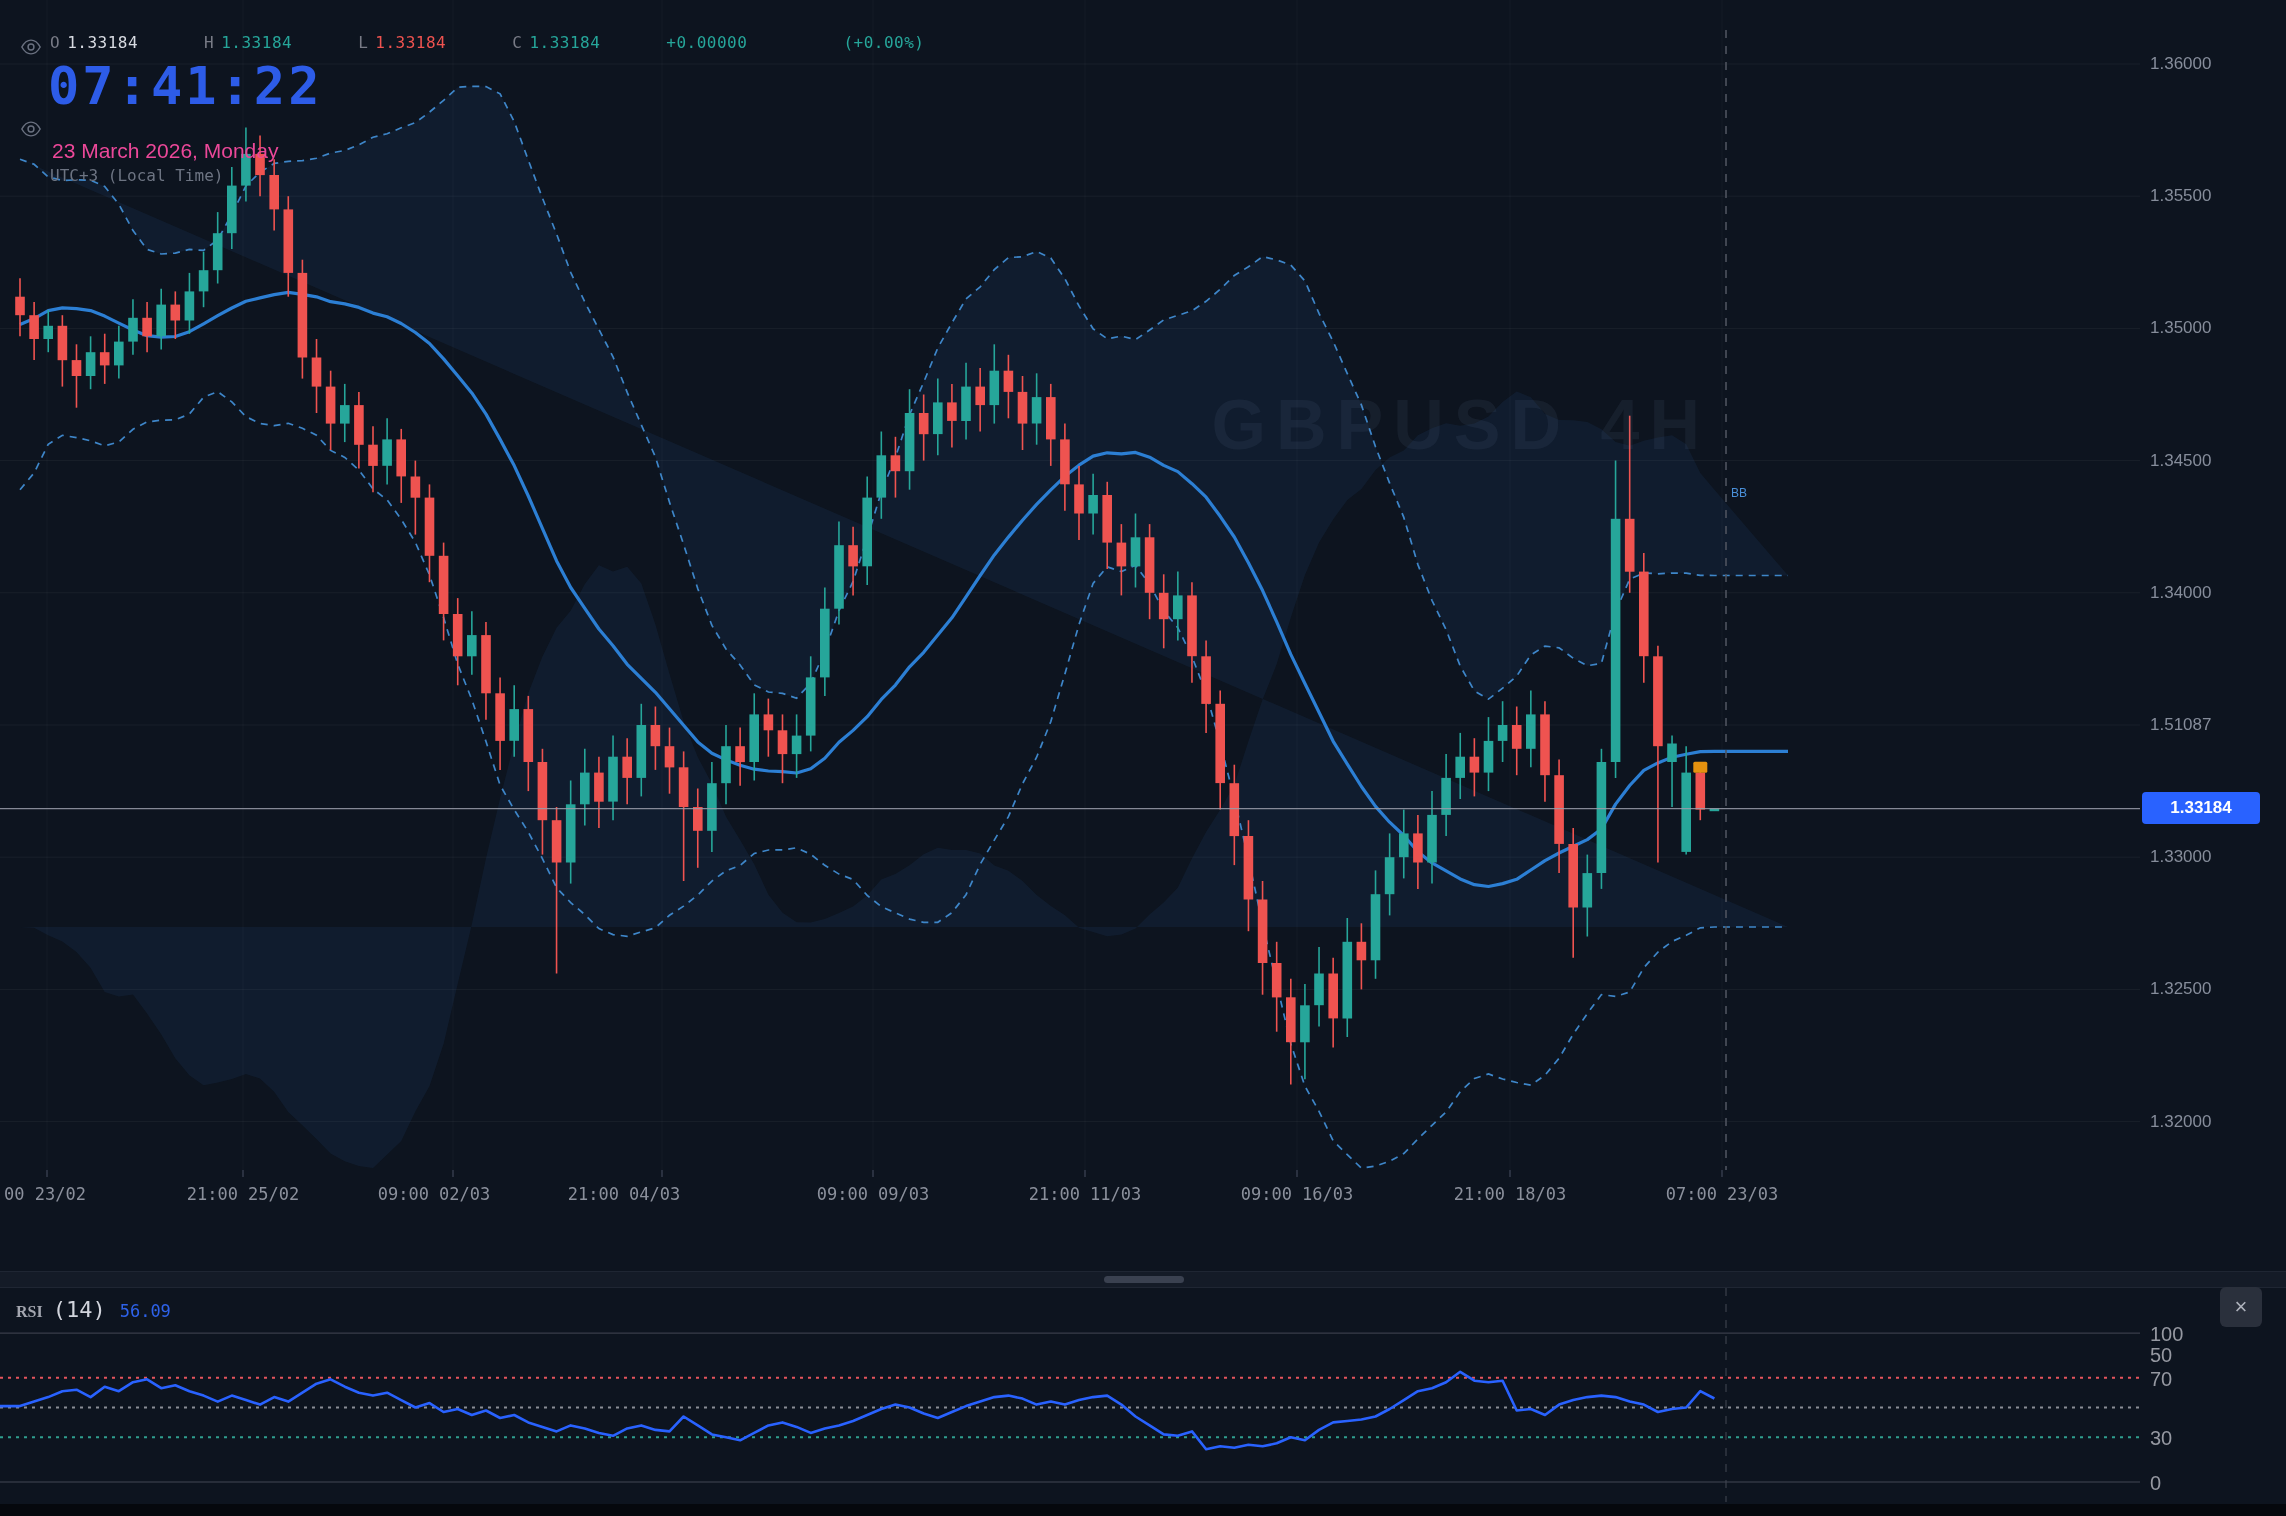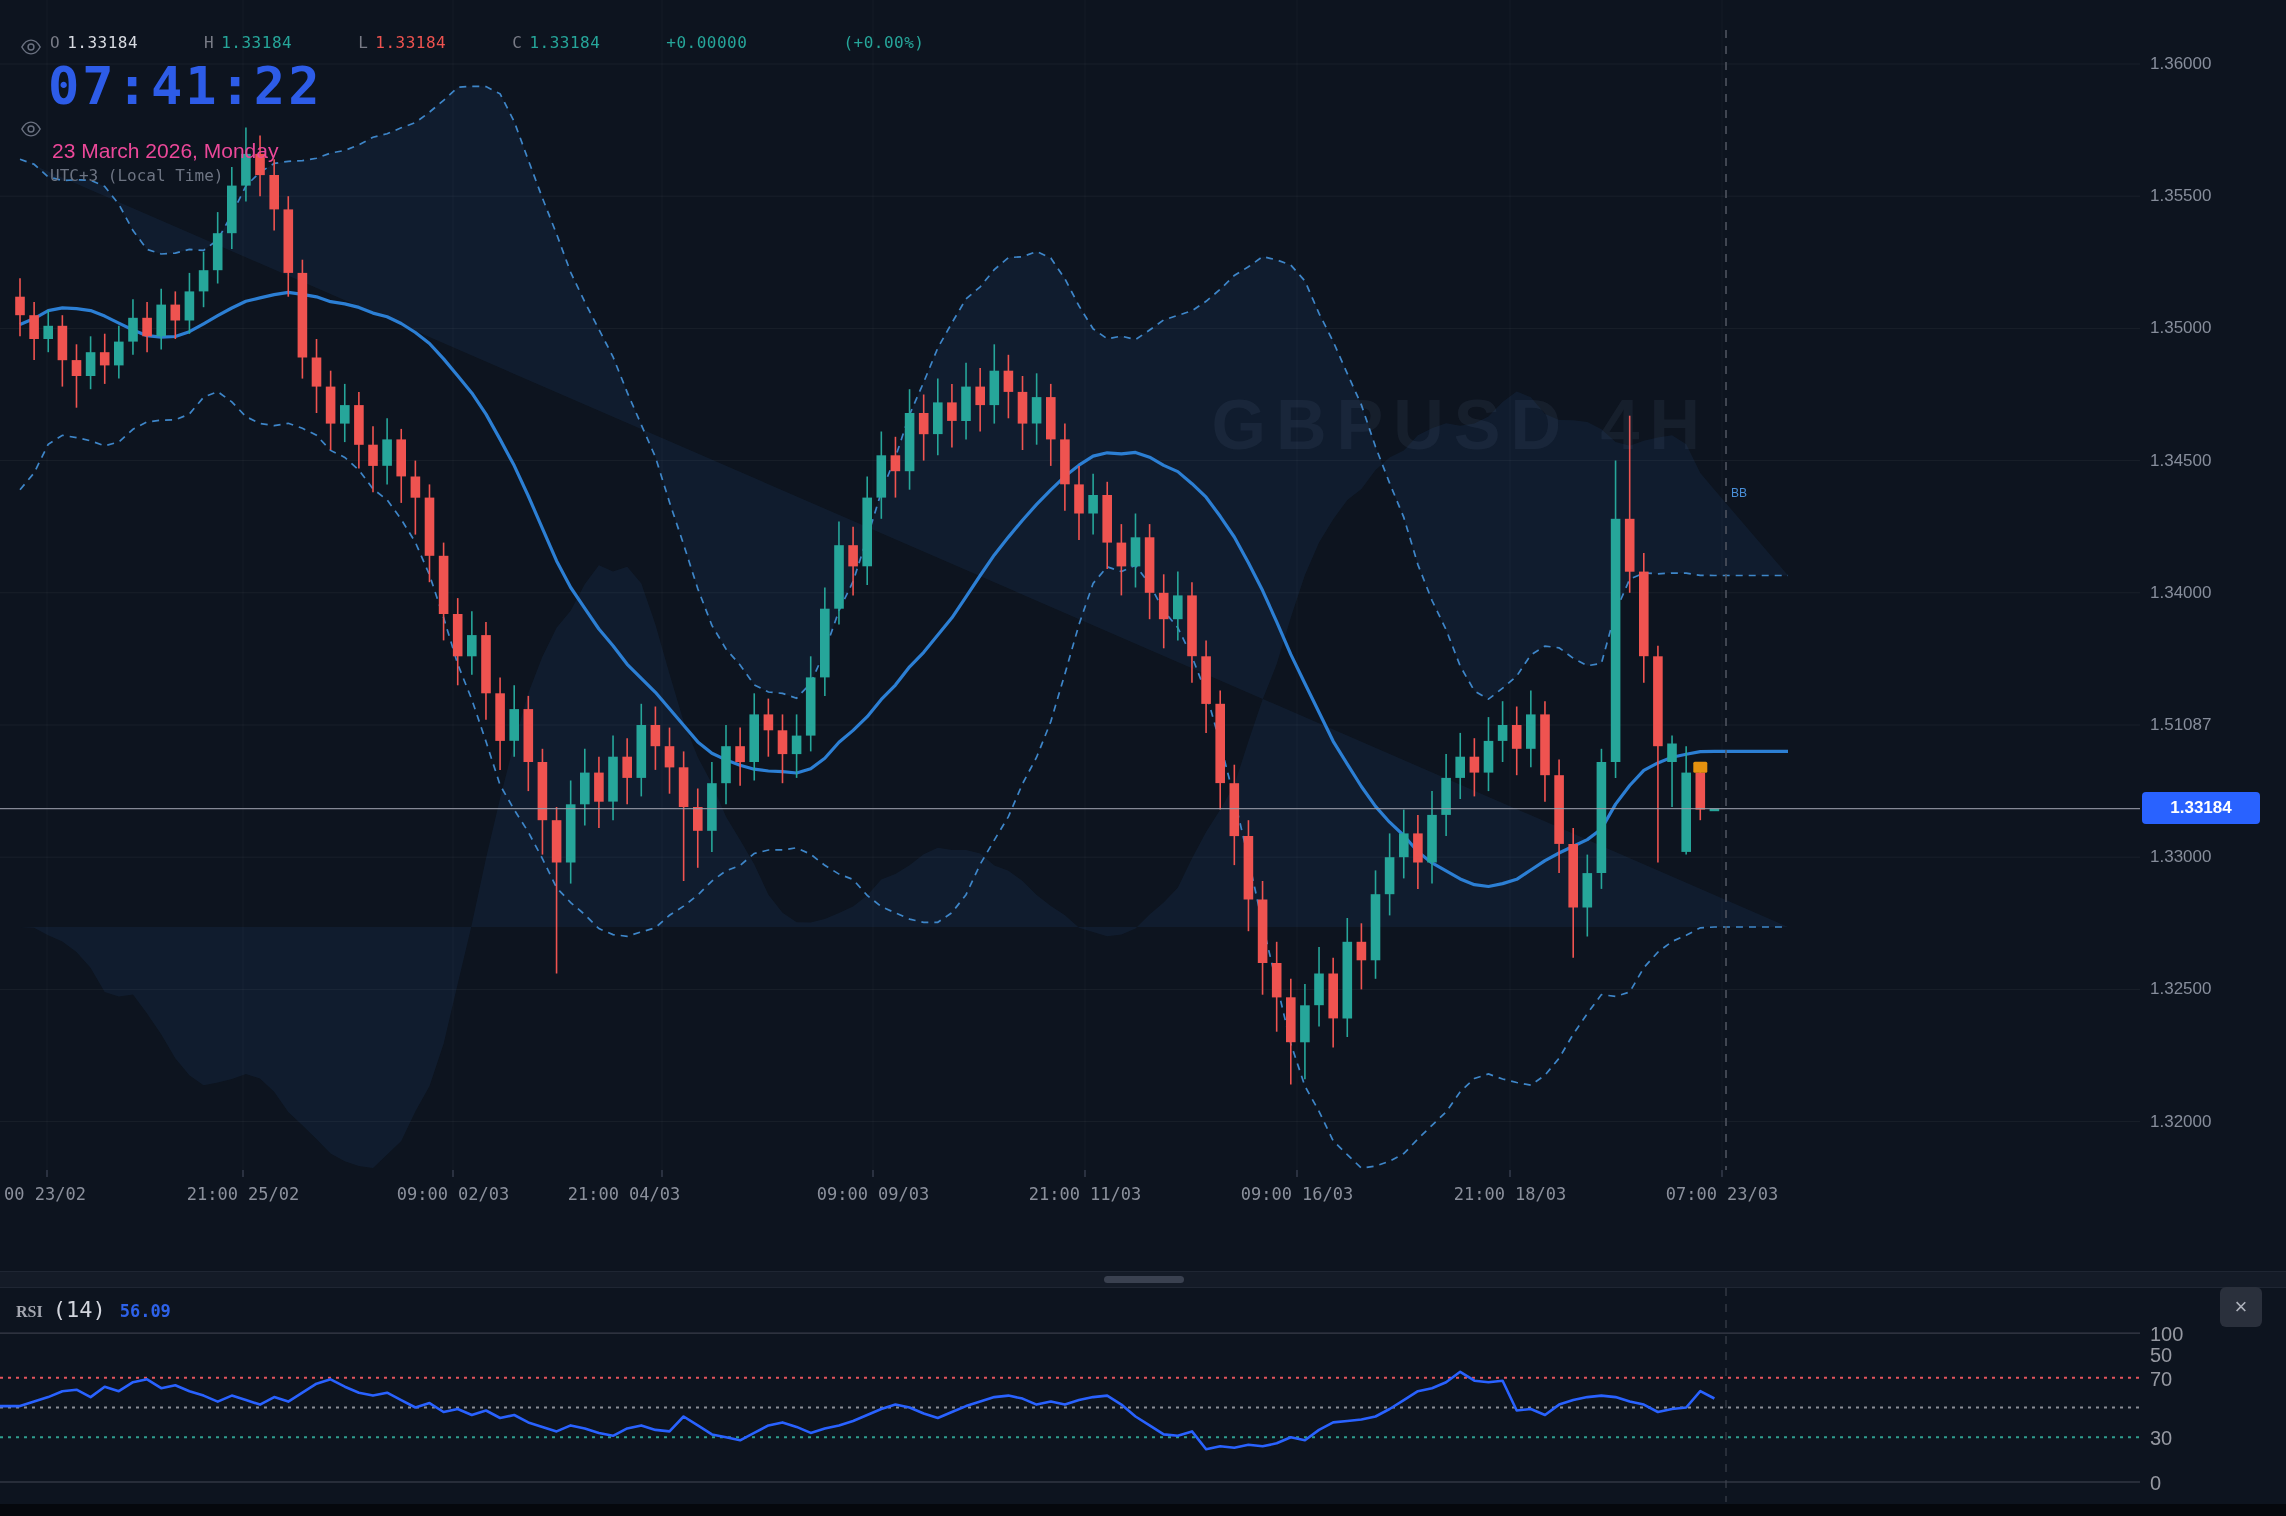--- a/index.html
+++ b/index.html
@@ -29,21 +29,21 @@
   .time-label{position:absolute;top:1184px;color:#8b909c;font-size:17px;
               font-family:"DejaVu Sans Mono",monospace;transform:translateX(-50%);white-space:nowrap;}
   .time-label.first{transform:none;}
   .rsi-label{position:absolute;left:2150px;color:#9598a1;font-size:20px;}
   .divider{left:0;top:1271px;width:2286px;height:17px;background:#141b27;
            border-top:1px solid #1f2633;border-bottom:1px solid #1f2633;box-sizing:border-box;}
   .drag-handle{left:1104px;top:1276px;width:80px;height:7px;border-radius:4px;background:#3a4150;}
   .rsi-header{left:16px;top:1297px;display:flex;align-items:baseline;}
   .rsi-name{color:#a3a6af;font-weight:bold;font-size:16px;font-family:"Liberation Serif",serif;}
   .rsi-params{color:#d1d4dc;font-size:22px;margin-left:10px;font-family:"DejaVu Sans Mono",monospace;}
-  .rsi-value{color:#2e62e9;font-size:17px;margin-left:14px;font-family:"DejaVu Sans Mono",monospace;font-weight:bold;}
+  .rsi-value{color:#2e62e9;font-size:17px;margin-left:14px;font-family:"DejaVu Sans Mono",monospace;}
   .close-btn{left:2220px;top:1287px;width:42px;height:40px;border-radius:6px;background:#2a303c;
              color:#aeb2bc;font-size:22px;display:flex;align-items:center;justify-content:center;cursor:pointer;}
   .bottom-strip{left:0;top:1504px;width:2286px;height:12px;background:#05080d;}
 </style>
 </head>
 <body>
 
 <svg id="chart-svg" width="2286" height="1516">
     <line x1="0" y1="64.0" x2="2140" y2="64.0" stroke="rgba(255,255,255,0.05)" stroke-width="1"></line>
     <line x1="0" y1="196.2" x2="2140" y2="196.2" stroke="rgba(255,255,255,0.05)" stroke-width="1"></line>
@@ -402,21 +402,21 @@
 <div class="price-label" style="top: 186.2px;">1.35500</div>
 <div class="price-label" style="top: 318.4px;">1.35000</div>
 <div class="price-label" style="top: 450.6px;">1.34500</div>
 <div class="price-label" style="top: 582.8px;">1.34000</div>
 <div class="price-label" style="top: 715px;">1.51087</div>
 <div class="price-label" style="top: 847.2px;">1.33000</div>
 <div class="price-label" style="top: 979.4px;">1.32500</div>
 <div class="price-label" style="top: 1111.6px;">1.32000</div>
 <div class="time-label first" style="left: 4px;">00 23/02</div>
 <div class="time-label" style="left: 243px;">21:00 25/02</div>
-<div class="time-label" style="left: 453px;">09:00 02/03</div>
+<div class="time-label" style="left: 434px;">09:00 02/03</div>
 <div class="time-label" style="left: 624px;">21:00 04/03</div>
 <div class="time-label" style="left: 873px;">09:00 09/03</div>
 <div class="time-label" style="left: 1085px;">21:00 11/03</div>
 <div class="time-label" style="left: 1297px;">09:00 16/03</div>
 <div class="time-label" style="left: 1510px;">21:00 18/03</div>
 <div class="time-label" style="left: 1722px;">07:00 23/03</div>
 <div class="rsi-label" style="top: 1323.1px;">100</div>
 <div class="rsi-label" style="top: 1367.77px;">70</div>
 <div class="rsi-label" style="top: 1320px; margin-top: 24px;">50</div>
 <div class="rsi-label" style="top: 1427.33px;">30</div>

